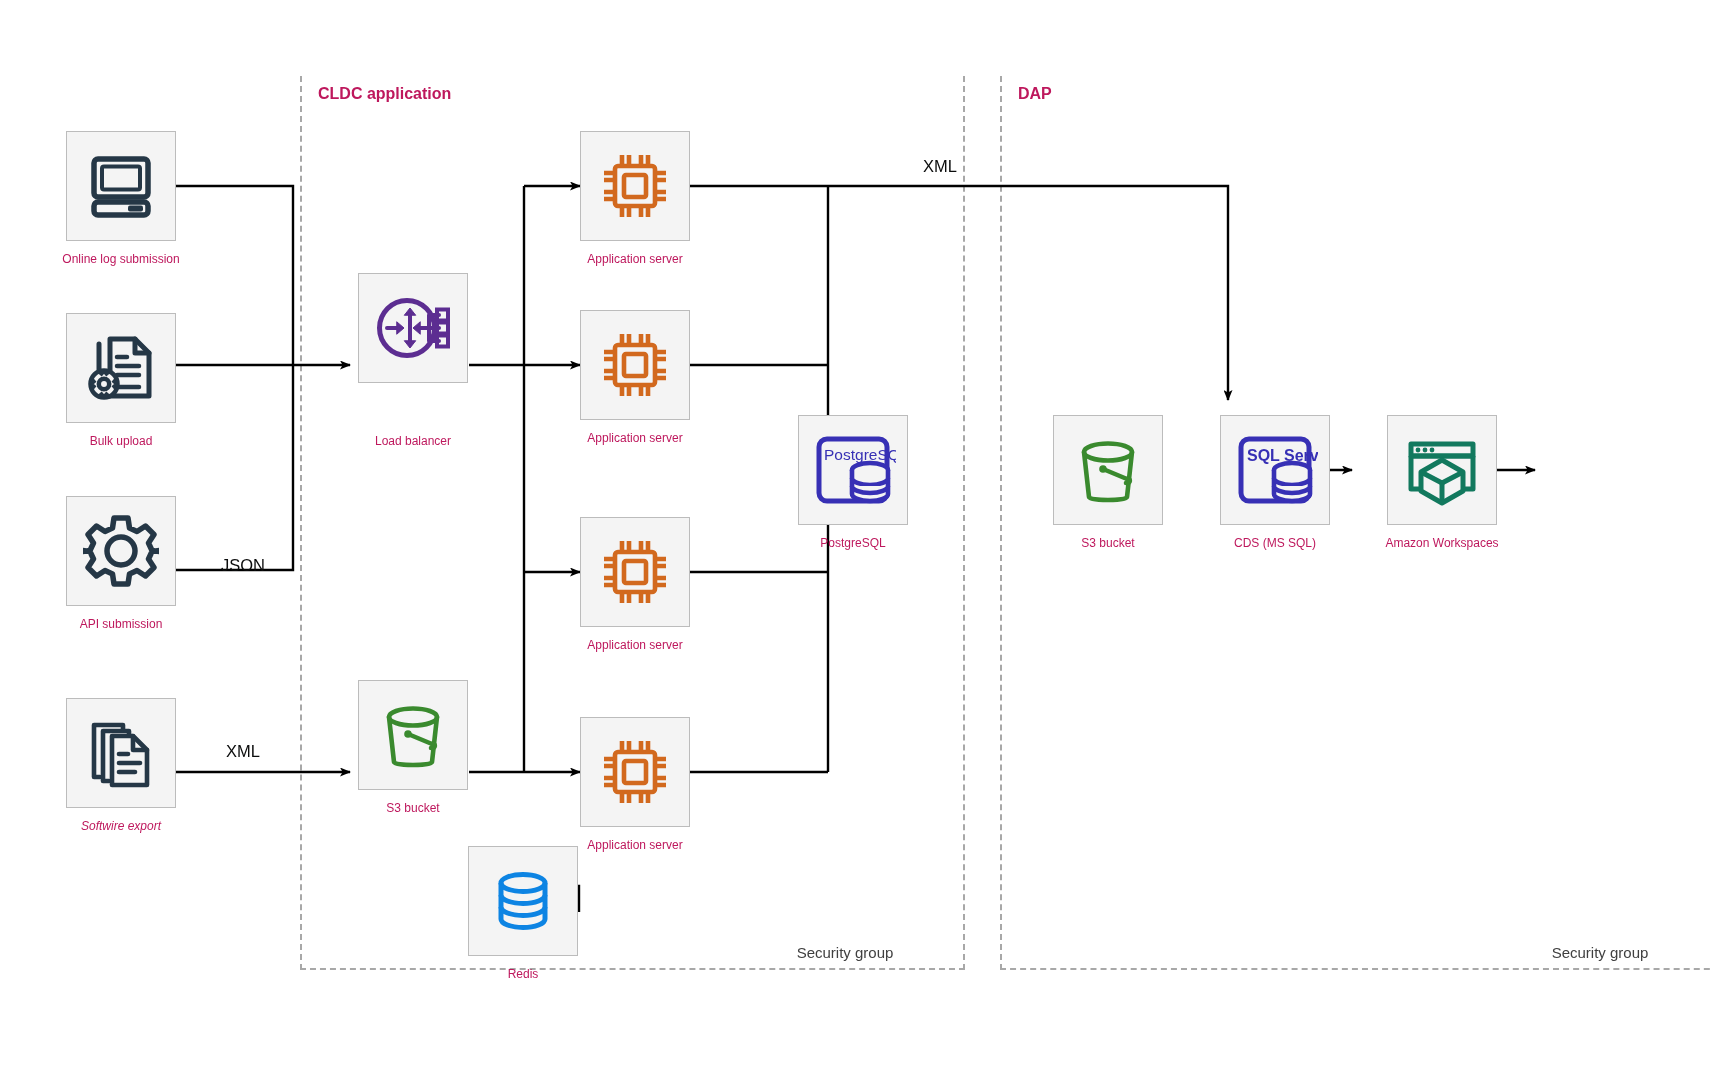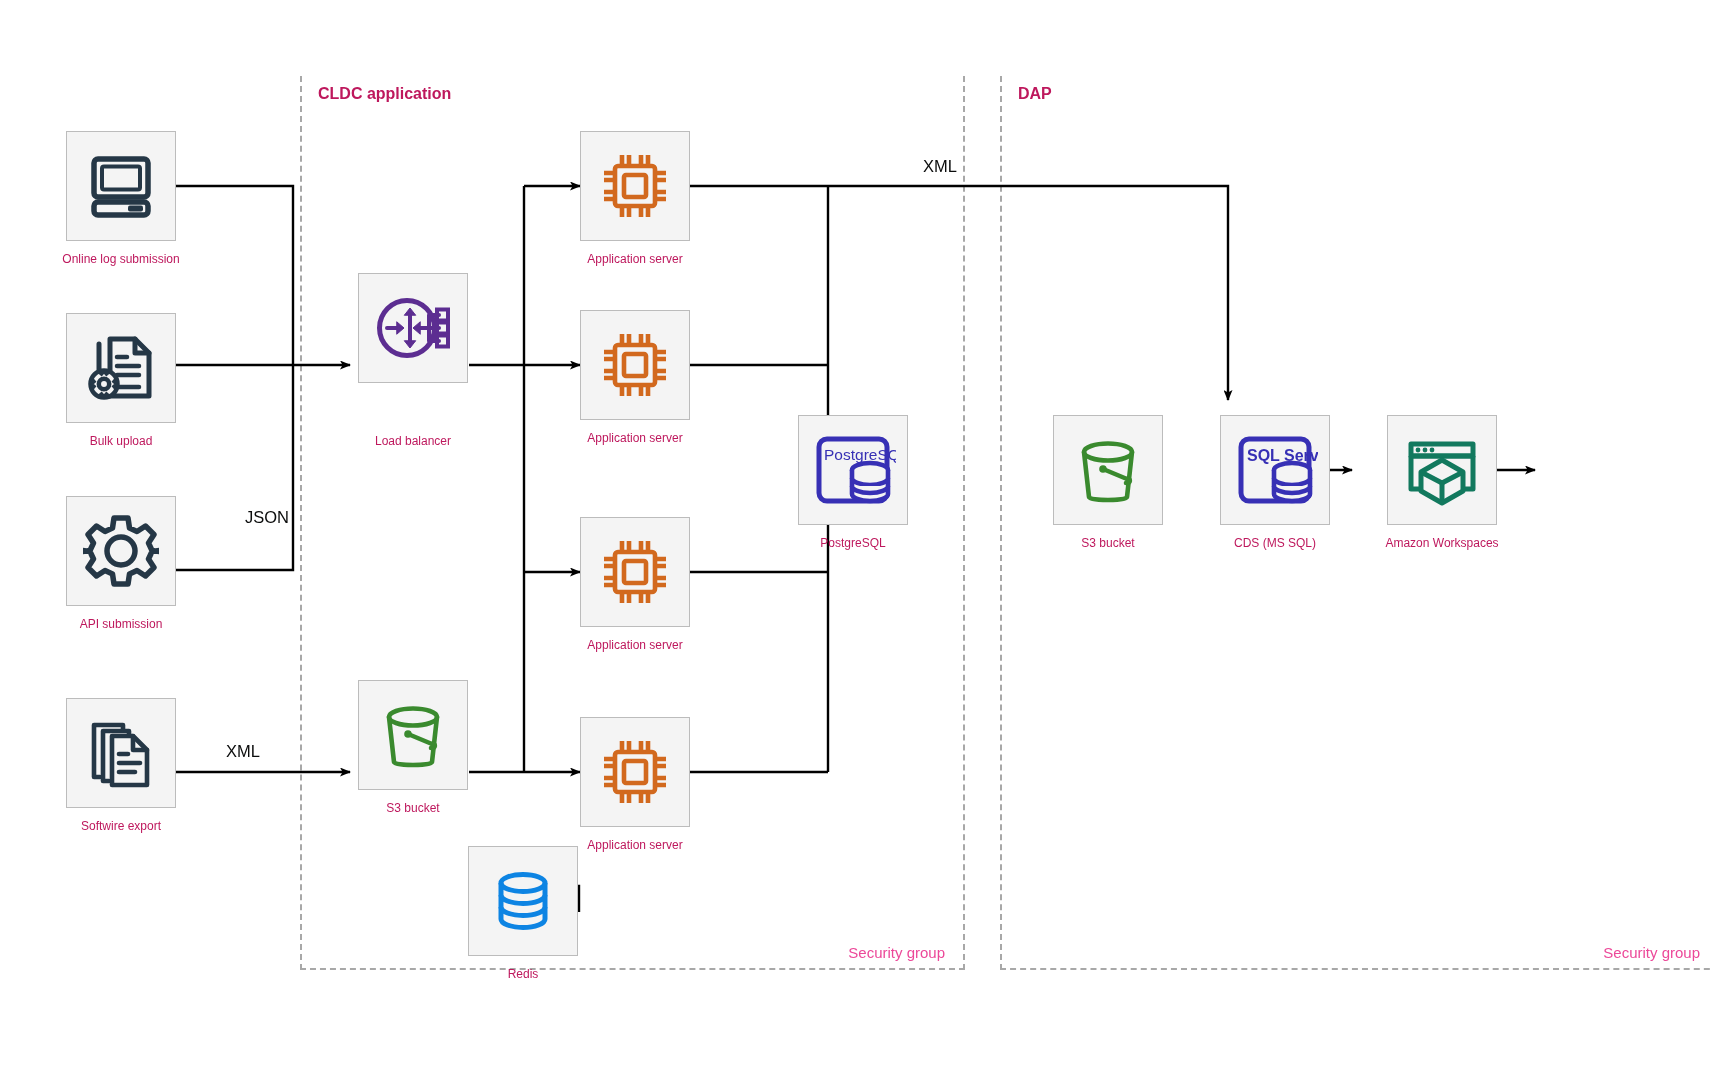--- a/index.html
+++ b/index.html
@@ -38,22 +38,22 @@
   }
   .subgroup-label {
     position: absolute;
     font-weight: bold;
     font-size: 16px;
     color: #be185d;
   }
   .security-label {
     position: absolute;
     font-size: 15px;
-    color: #ec4899;
-    text-align: right;
+    color: #404040;
+    text-align: center;
   }
 
   
   .node {
     position: absolute;
     width: 110px;
     height: 110px;
     background: #f4f4f4;
     border: 1px solid #bcbcbc;
     display: flex;
@@ -133,21 +133,21 @@
       <path d="M828,186 L828,772"></path>
       <path d="M828,470 L895,470" marker-end="url(#arrow)"></path>
 
       <path d="M828,186 L1228,186 L1228,400" marker-end="url(#arrow)"></path>
 
       <path d="M1285,470 L1352,470" marker-end="url(#arrow)"></path>
       <path d="M1468,470 L1535,470" marker-end="url(#arrow)"></path>
     </g>
   </svg>
 
-  <div class="edge-label" style="left:243px; top:508px;margin-left:24px;">JSON</div>
+  <div class="edge-label" style="left:243px; top:556px;">JSON</div>
   <div class="edge-label" style="left:243px; top:742px;">XML</div>
   <div class="edge-label" style="left:940px; top:157px;">XML</div>
 
   <div class="node" style="left:66px; top:131px;">
     <span>
       <svg width="76" height="76" viewBox="0 0 76 76">
         <g fill="none" stroke="#253746" stroke-width="5.5" stroke-linejoin="round">
           <rect x="11" y="11" width="54" height="38" rx="4"></rect>
           <rect x="19" y="18.5" width="38" height="23" rx="2" stroke-width="4"></rect>
           <rect x="11" y="54" width="54" height="13" rx="4"></rect>
@@ -204,21 +204,21 @@
           <path d="M20,16 L46,16 L46,20 M20,16 L20,66 L26,66"></path>
           <path d="M29,21 L50,21 L64,35 L64,70 L29,70 Z"></path>
           <path d="M50,21 L50,35 L64,35"></path>
           <path d="M36,39 L45,39"></path>
           <path d="M36,48 L57,48"></path>
           <path d="M36,57 L52,57"></path>
         </g>
       </svg>
     </span>
   </div>
-  <div class="node-label" style="left:121px; top:819px;">Softwire export</div>
+  <div class="node-label" style="left:121px; top:819px;font-style:italic;">Softwire export</div>
 
   <div class="node" style="left:358px; top:273px;">
     <span>
       <svg width="80" height="80" viewBox="0 0 80 80">
         <circle cx="34" cy="40" r="27.5" fill="none" stroke="#5c2d91" stroke-width="5"></circle>
         <g fill="#5c2d91" stroke="#5c2d91" stroke-width="4" stroke-linecap="round">
           <path d="M14,40 L24,40"></path>
           <path d="M24,34 L31,40 L24,46 Z" stroke-width="1"></path>
           <path d="M37,24 L37,56"></path>
           <path d="M31.5,27 L37,20 L42.5,27 Z" stroke-width="1"></path>

